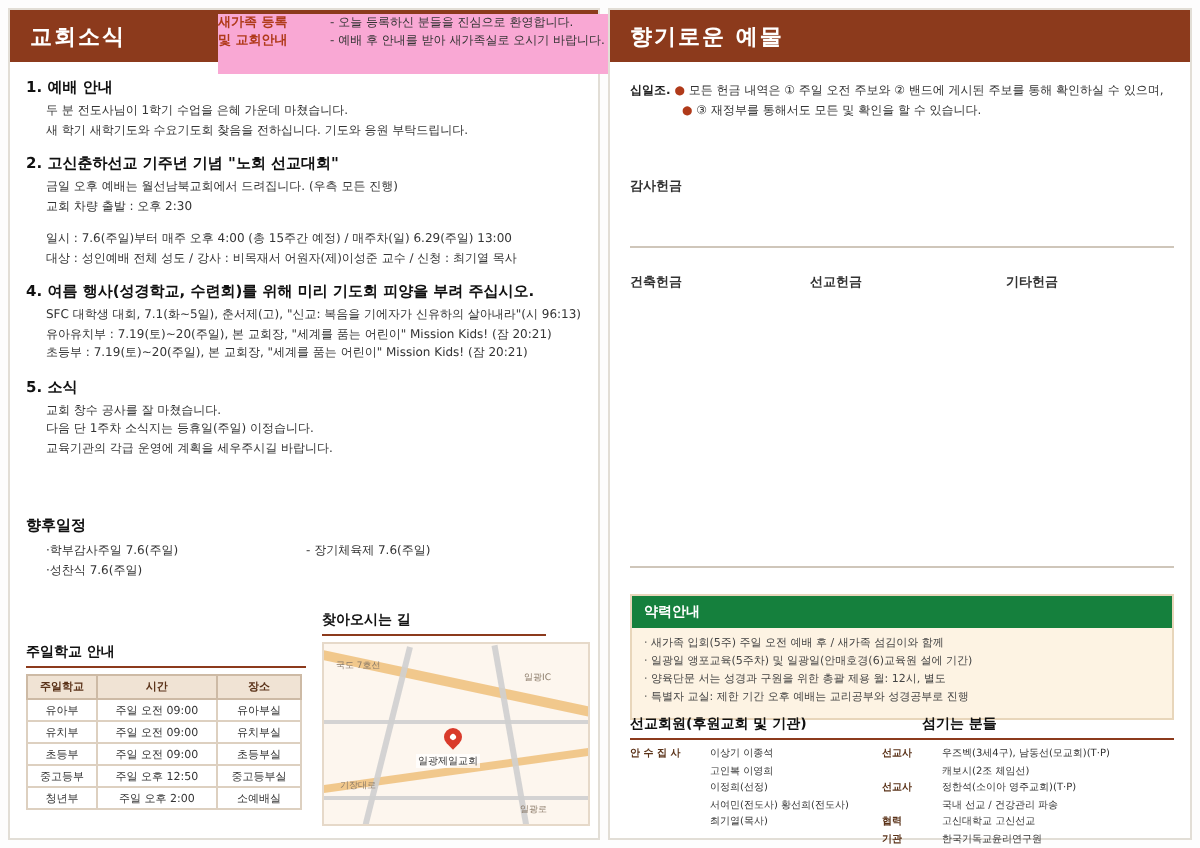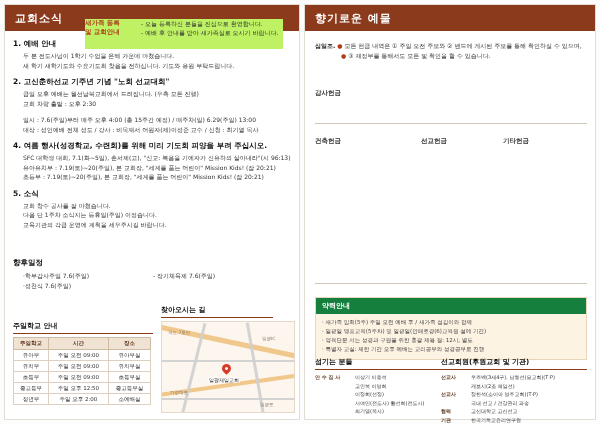--- a/index.html
+++ b/index.html
@@ -45,26 +45,25 @@
   .topbar-title {
     position: absolute;
     left: 10px; top: 6px;
     color: #ffffff;
     font-size: 11px;
     font-weight: bold;
     letter-spacing: 1px;
   }
   .notice-area {
     position: absolute;
-    left: 80px; top: 2px;
+    left: 104px; top: 2px;
     width: 198px;
     height: 30px;
-    background: #bef264;
+    background: #f9a8d4;
     border-left: 0;
-    margin-top: 12px;
   }
   .notice-head {
     position: absolute;
     left: 0; top: 0;
     width: 54px;
     font-size: 6.5px;
     color: #b03a1a;
     font-weight: bold;
     line-height: 9px;
   }
@@ -433,41 +432,41 @@
       <div style="padding-left:26px">
         <span class="bullet">●</span>
         <span>③ 재정부를 통해서도 모든 및 확인을 할 수 있습니다.</span>
       </div>
     </div>
 
     <div class="field-line" style="left:10px; top:84px;">감사헌금</div>
     <div class="hline" style="left:10px; top:118px; width:272px;"></div>
 
     <div class="field-line" style="left:10px; top:132px;">건축헌금</div>
-    <div class="field-line" style="left:116px; top:132px;">선교헌금</div>
+    <div class="field-line" style="left:100px; top:132px;">선교헌금</div>
     <div class="field-line" style="left:198px; top:132px;text-align:center;">기타헌금</div>
     <div class="hline" style="left:10px; top:278px; width:272px;"></div>
 
     <div class="info-box">
       <div class="info-box-head">약력안내</div>
       <div class="info-box-body">
         <div>· 새가족 입회(5주) 주일 오전 예배 후 / 새가족 섬김이와 함께</div>
         <div>· 일광일 앵포교육(5주차) 및 일광일(안매호경(6)교육원 설에 기간)</div>
         <div>· 양육단문 서는 성경과 구원을 위한 총괄 제용 월: 12시, 별도</div>
         <div>· 특별자 교실: 제한 기간                      오후 예배는 교리공부와 성경공부로 진행</div>
       </div>
     </div>
 
     <div class="people-block">
       <div style="display:flex">
+        <div style="width:146px">
+          <div class="right-people-head">선교회원(후원교회 및 기관)</div>
+        </div>
         <div style="width:126px">
           <div class="people-head">섬기는 분들</div>
-        </div>
-        <div style="width:146px">
-          <div class="right-people-head">선교회원(후원교회 및 기관)</div>
         </div>
       </div>
 
       <div class="people-cols">
         <div class="pc c1">
           <div class="hd" style="white-space:pre-line">안 수 집 사</div>
         </div>
         <div class="pc c2">
           <div>이상기 이종석</div>
           <div>고인복 이영희</div>

